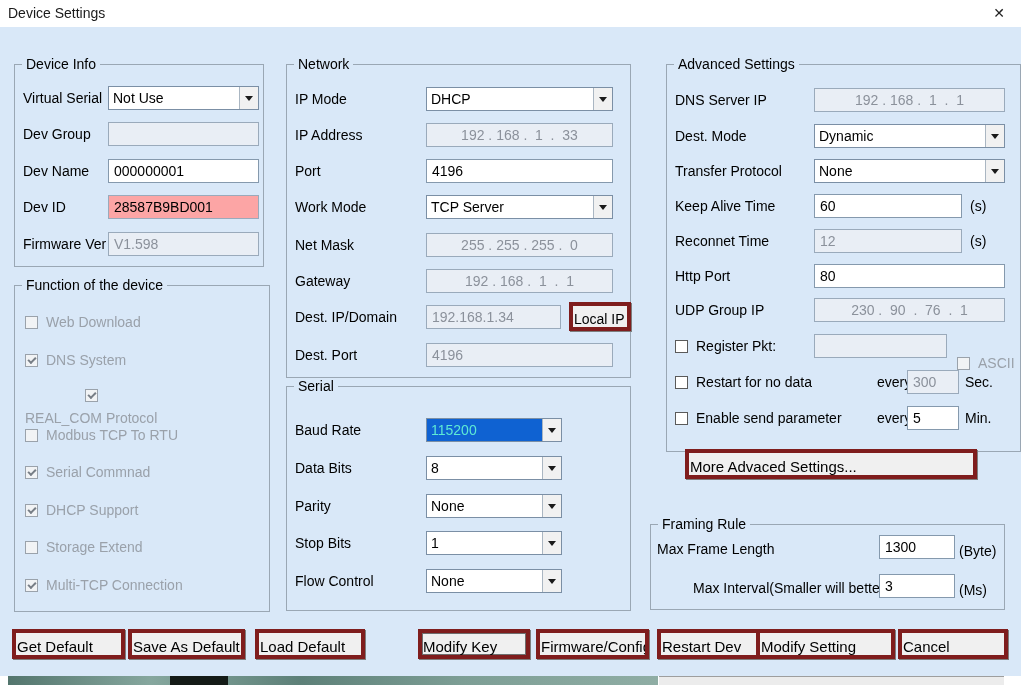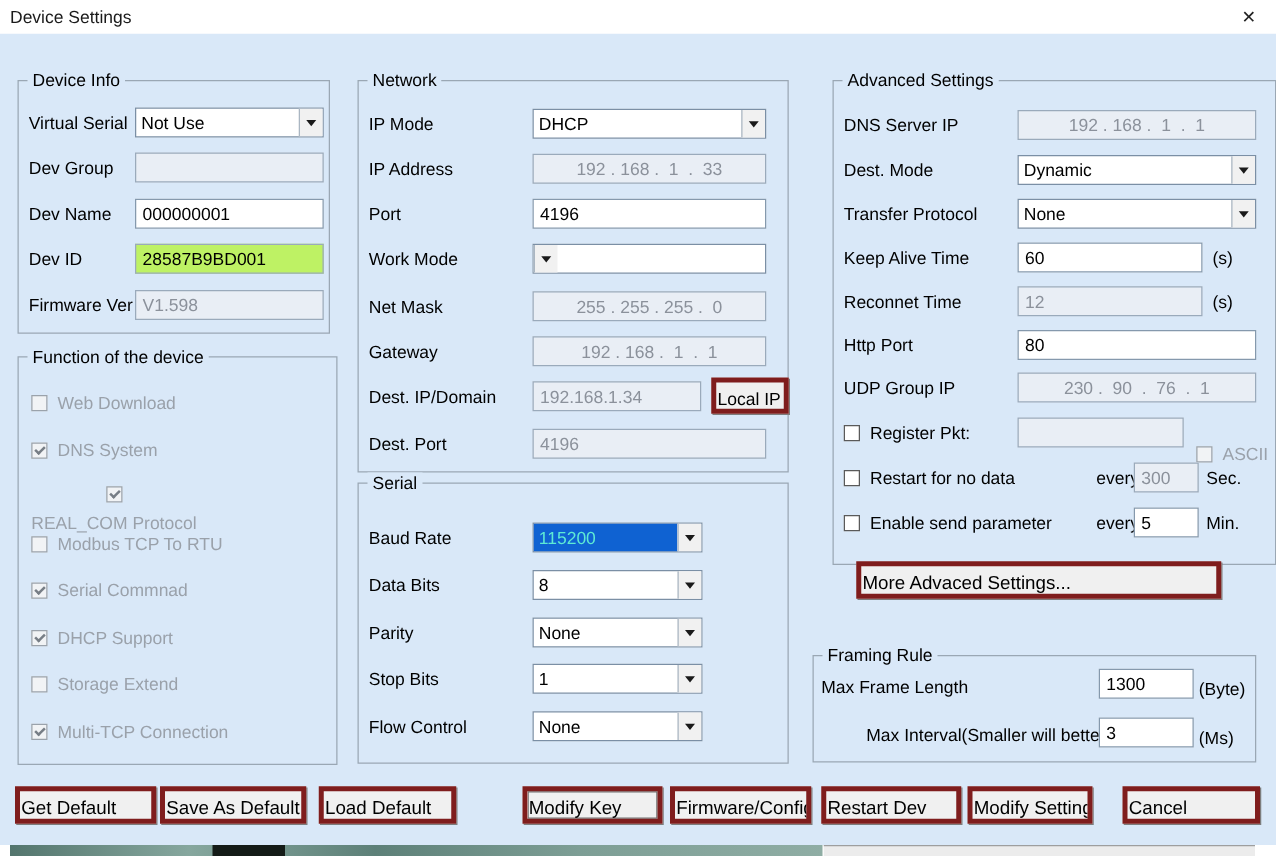--- a/index.html
+++ b/index.html
@@ -17,21 +17,21 @@
 
   .group { position:absolute; border:1px solid #9aa7b4; }
   .legend { position:absolute; top:-9px; left:7px; background:#d9e8f8; padding:0 4px; font-size:14px; color:#000; white-space:nowrap; line-height:17px; }
 
   .lbl { position:absolute; font-size:14px; color:#000; line-height:24px; white-space:nowrap; }
   .unit { position:absolute; font-size:14px; color:#000; line-height:24px; white-space:nowrap; }
 
   .field { position:absolute; height:24px; border:1px solid #8599ad; background:#fff; color:#000;
            font-family:"Liberation Sans", sans-serif; font-size:14px; padding:0 5px; line-height:22px; outline:none; }
   .field.disabled { background:#e9eef5; color:#8b919b; border-color:#9aaabb; }
-  .field.dimbg { background:#bef264; color:#000; border-color:#9aaabb; }
+  .field.dimbg { background:#fca5a5; color:#000; border-color:#9aaabb; }
   .field.center { text-align:center; }
 
   .combo { position:absolute; height:24px; border:1px solid #7b8fa5; background:#fff; display:flex; cursor:default; }
   .combo .txt { flex:1; font-size:14px; color:#000; line-height:22px; padding:0 4px; overflow:hidden; white-space:nowrap; }
   .combo .txt.hl { background:#0f62d2; color:#5eead4; }
   .combo .cbtn { width:19px; background:#f1f1f1; border-left:1px solid #aab6c2; display:flex; align-items:center; justify-content:center; }
   .arrow { width:0; height:0; border-left:4px solid transparent; border-right:4px solid transparent; border-top:5px solid #1a1a1a; }
 
   .cbrow { position:absolute; display:flex; align-items:center; gap:8px; font-size:14px; color:#000; height:16px; white-space:nowrap; }
   .cb { width:13px; height:13px; border:1px solid #5a5a5a; background:#fff; position:relative; flex:0 0 13px; }
@@ -129,20 +129,21 @@
         <span class="cbtn">
             <span class="arrow"></span>
           </span>
       </div>
       <span class="lbl" style="left:8px; top:58px;">IP Address</span>
       <input class="field disabled center" style="left: 139px; top: 58px; width: 187px;" readonly="" value="192 . 168 .  1  .  33">
       <span class="lbl" style="left:8px; top:94px;">Port</span>
       <input class="field" style="left: 139px; top: 94px; width: 187px;" value="4196">
       <span class="lbl" style="left:8px; top:130px;">Work Mode</span>
       <div class="combo" style="left:139px; top:130px; width:187px;">
+        <span class="txt">TCP Server</span>
         <span class="cbtn">
             <span class="arrow"></span>
           </span>
       </div>
       <span class="lbl" style="left:8px; top:168px;">Net Mask</span>
       <input class="field disabled center" style="left: 139px; top: 168px; width: 187px;" readonly="" value="255 . 255 . 255 .  0">
       <span class="lbl" style="left:8px; top:204px;">Gateway</span>
       <input class="field disabled center" style="left: 139px; top: 204px; width: 187px;" readonly="" value="192 . 168 .  1  .  1">
       <span class="lbl" style="left:8px; top:240px;">Dest. IP/Domain</span>
       <input class="field disabled" style="left: 139px; top: 240px; width: 135px;" readonly="" value="192.168.1.34">
@@ -257,21 +258,21 @@
       <input class="field" style="left: 228px; top: 49px; width: 76px;" value="3">
       <span class="unit" style="left:308px; top:53px;">(Ms)</span>
     </div>
 
     <button class="push" style="left:12px;  top:602px; width:113px;">Get Default</button>
     <button class="push" style="left:128px; top:602px; width:117px;">Save As Default</button>
     <button class="push" style="left:255px; top:602px; width:110px;">Load Default</button>
     <button class="push focused" style="left:418px; top:602px; width:112px;">Modify Key</button>
     <button class="push" style="left:536px; top:602px; width:113px;">Firmware/Config</button>
     <button class="push" style="left:657px; top:602px; width:112px;">Restart Dev</button>
-    <button class="push" style="left:774px; top:602px; width:100px;">Modify Setting</button>
+    <button class="push" style="left:756px; top:602px; width:139px;">Modify Setting</button>
     <button class="push" style="left:898px; top:602px; width:110px;">Cancel</button>
   </div>
 
   <div id="strip">
     <div id="strip-teal"></div>
     <div id="strip-blob"></div>
     <div id="strip-right"></div>
   </div>
 
 </div>

